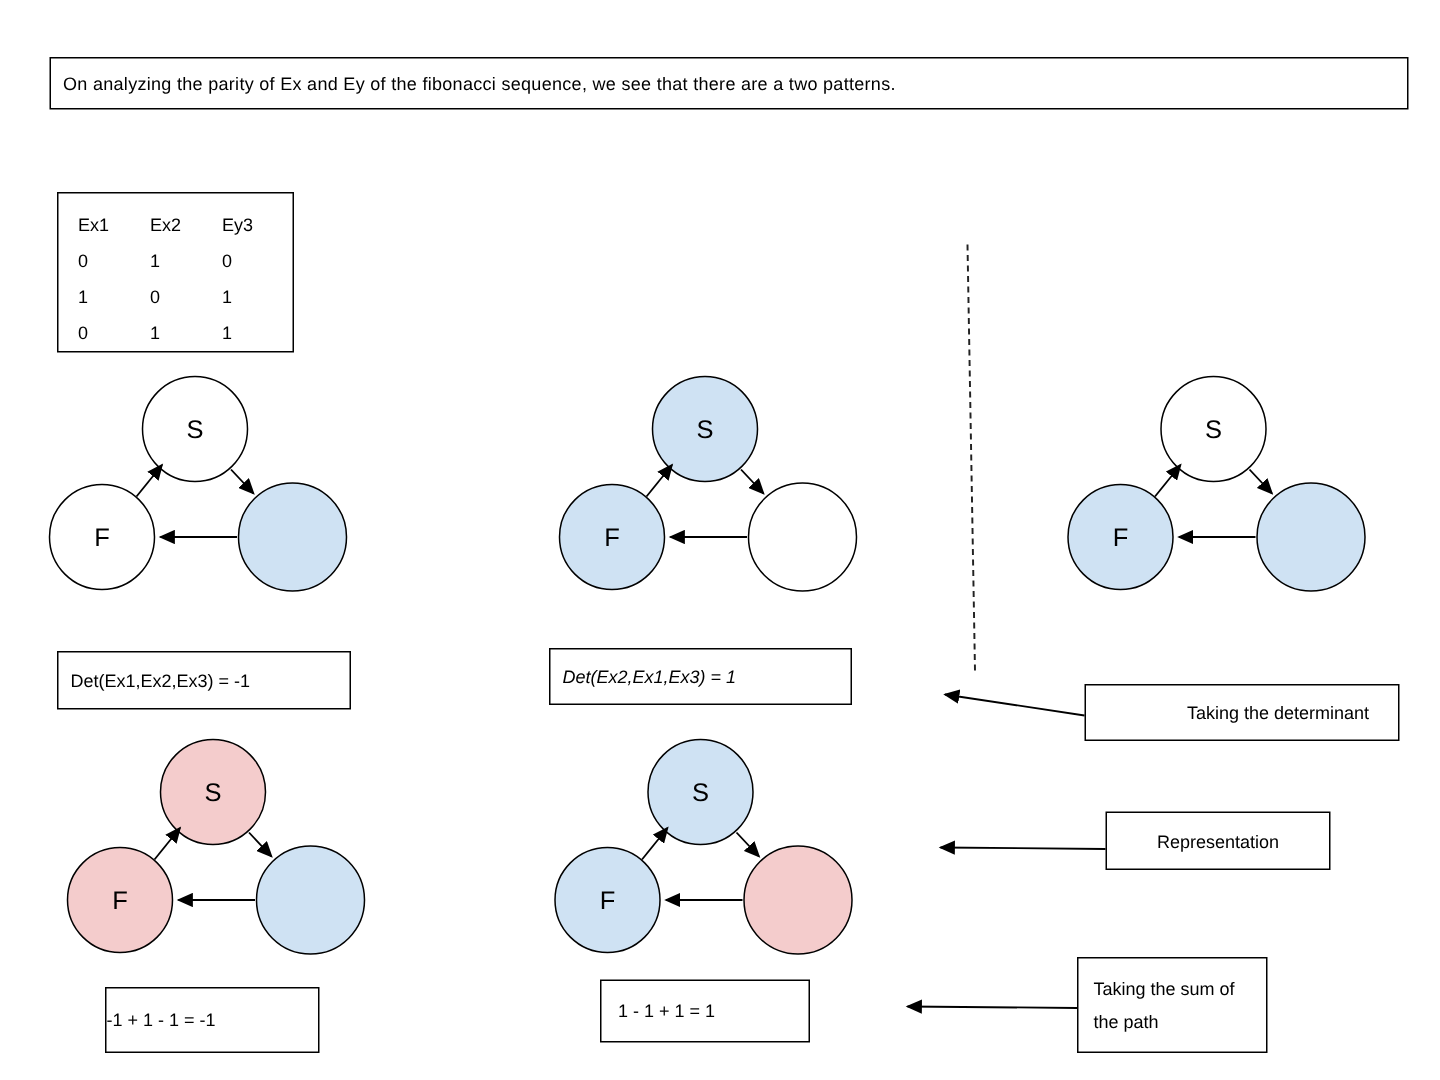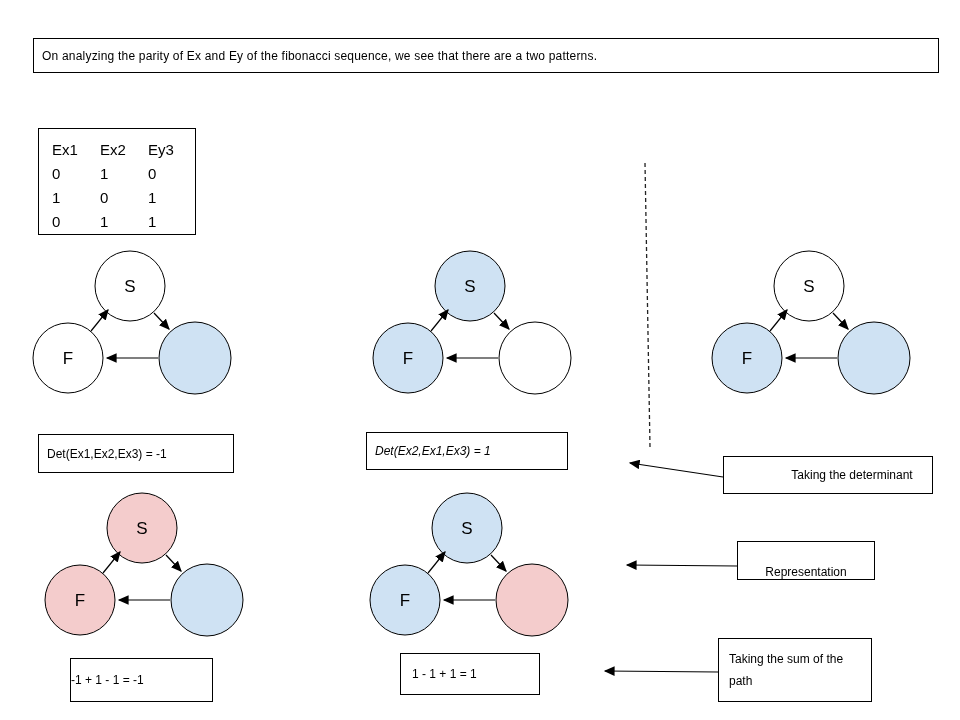--- a/index.html
+++ b/index.html
@@ -30,44 +30,44 @@
   #title-box {
     left: 33px; top: 38px; width: 906px; height: 35px;
     letter-spacing: 0.2px;
   }
   #table-box {
     left: 38px; top: 128px; width: 158px; height: 107px;
     position: absolute;
     border: 1px solid #000;
     background: #fff;
     padding: 9px 0 0 13px;
-    font-size: 15px;
+    font-size: 12px;
   }
   .trow {
     display: grid;
     grid-template-columns: 48px 48px 48px;
     line-height: 24px;
   }
   svg.tri { position: absolute; overflow: visible; }
   .node { stroke: #000; stroke-width: 1; }
   .edge { stroke: #000; stroke-width: 1.2; fill: none; }
   .nlabel {
     font-family: "Liberation Sans", sans-serif;
     font-size: 17px;
     fill: #000;
     text-anchor: middle;
   }
   #det-label-1 { left: 38px;  top: 434px; width: 196px; height: 39px; }
   #det-label-2 { left: 366px; top: 432px; width: 202px; height: 38px; font-style: italic; }
   #sum-label-1 { left: 70px;  top: 658px; width: 143px; height: 44px; }
   #sum-label-2 { left: 400px; top: 653px; width: 140px; height: 42px; padding-left: 11px; text-align: center; }
   #ann-determinant { left: 723px; top: 456px; width: 210px; height: 38px; padding-left: 48px; }
-  #ann-representation { left: 737px; top: 541px; width: 138px; height: 39px; align-items: flex-end; }
+  #ann-representation { left: 737px; top: 541px; width: 150px; height: 39px; }
   #ann-sum {
-    left: 718px; top: 638px; width: 154px; height: 64px;
+    left: 718px; top: 638px; width: 127px; height: 64px;
     white-space: normal;
     padding: 4px 10px;
     line-height: 22px;
   }
   svg.connector, svg.divider { position: absolute; overflow: visible; }
 </style>
 </head>
 <body>
 
 <div id="canvas">

